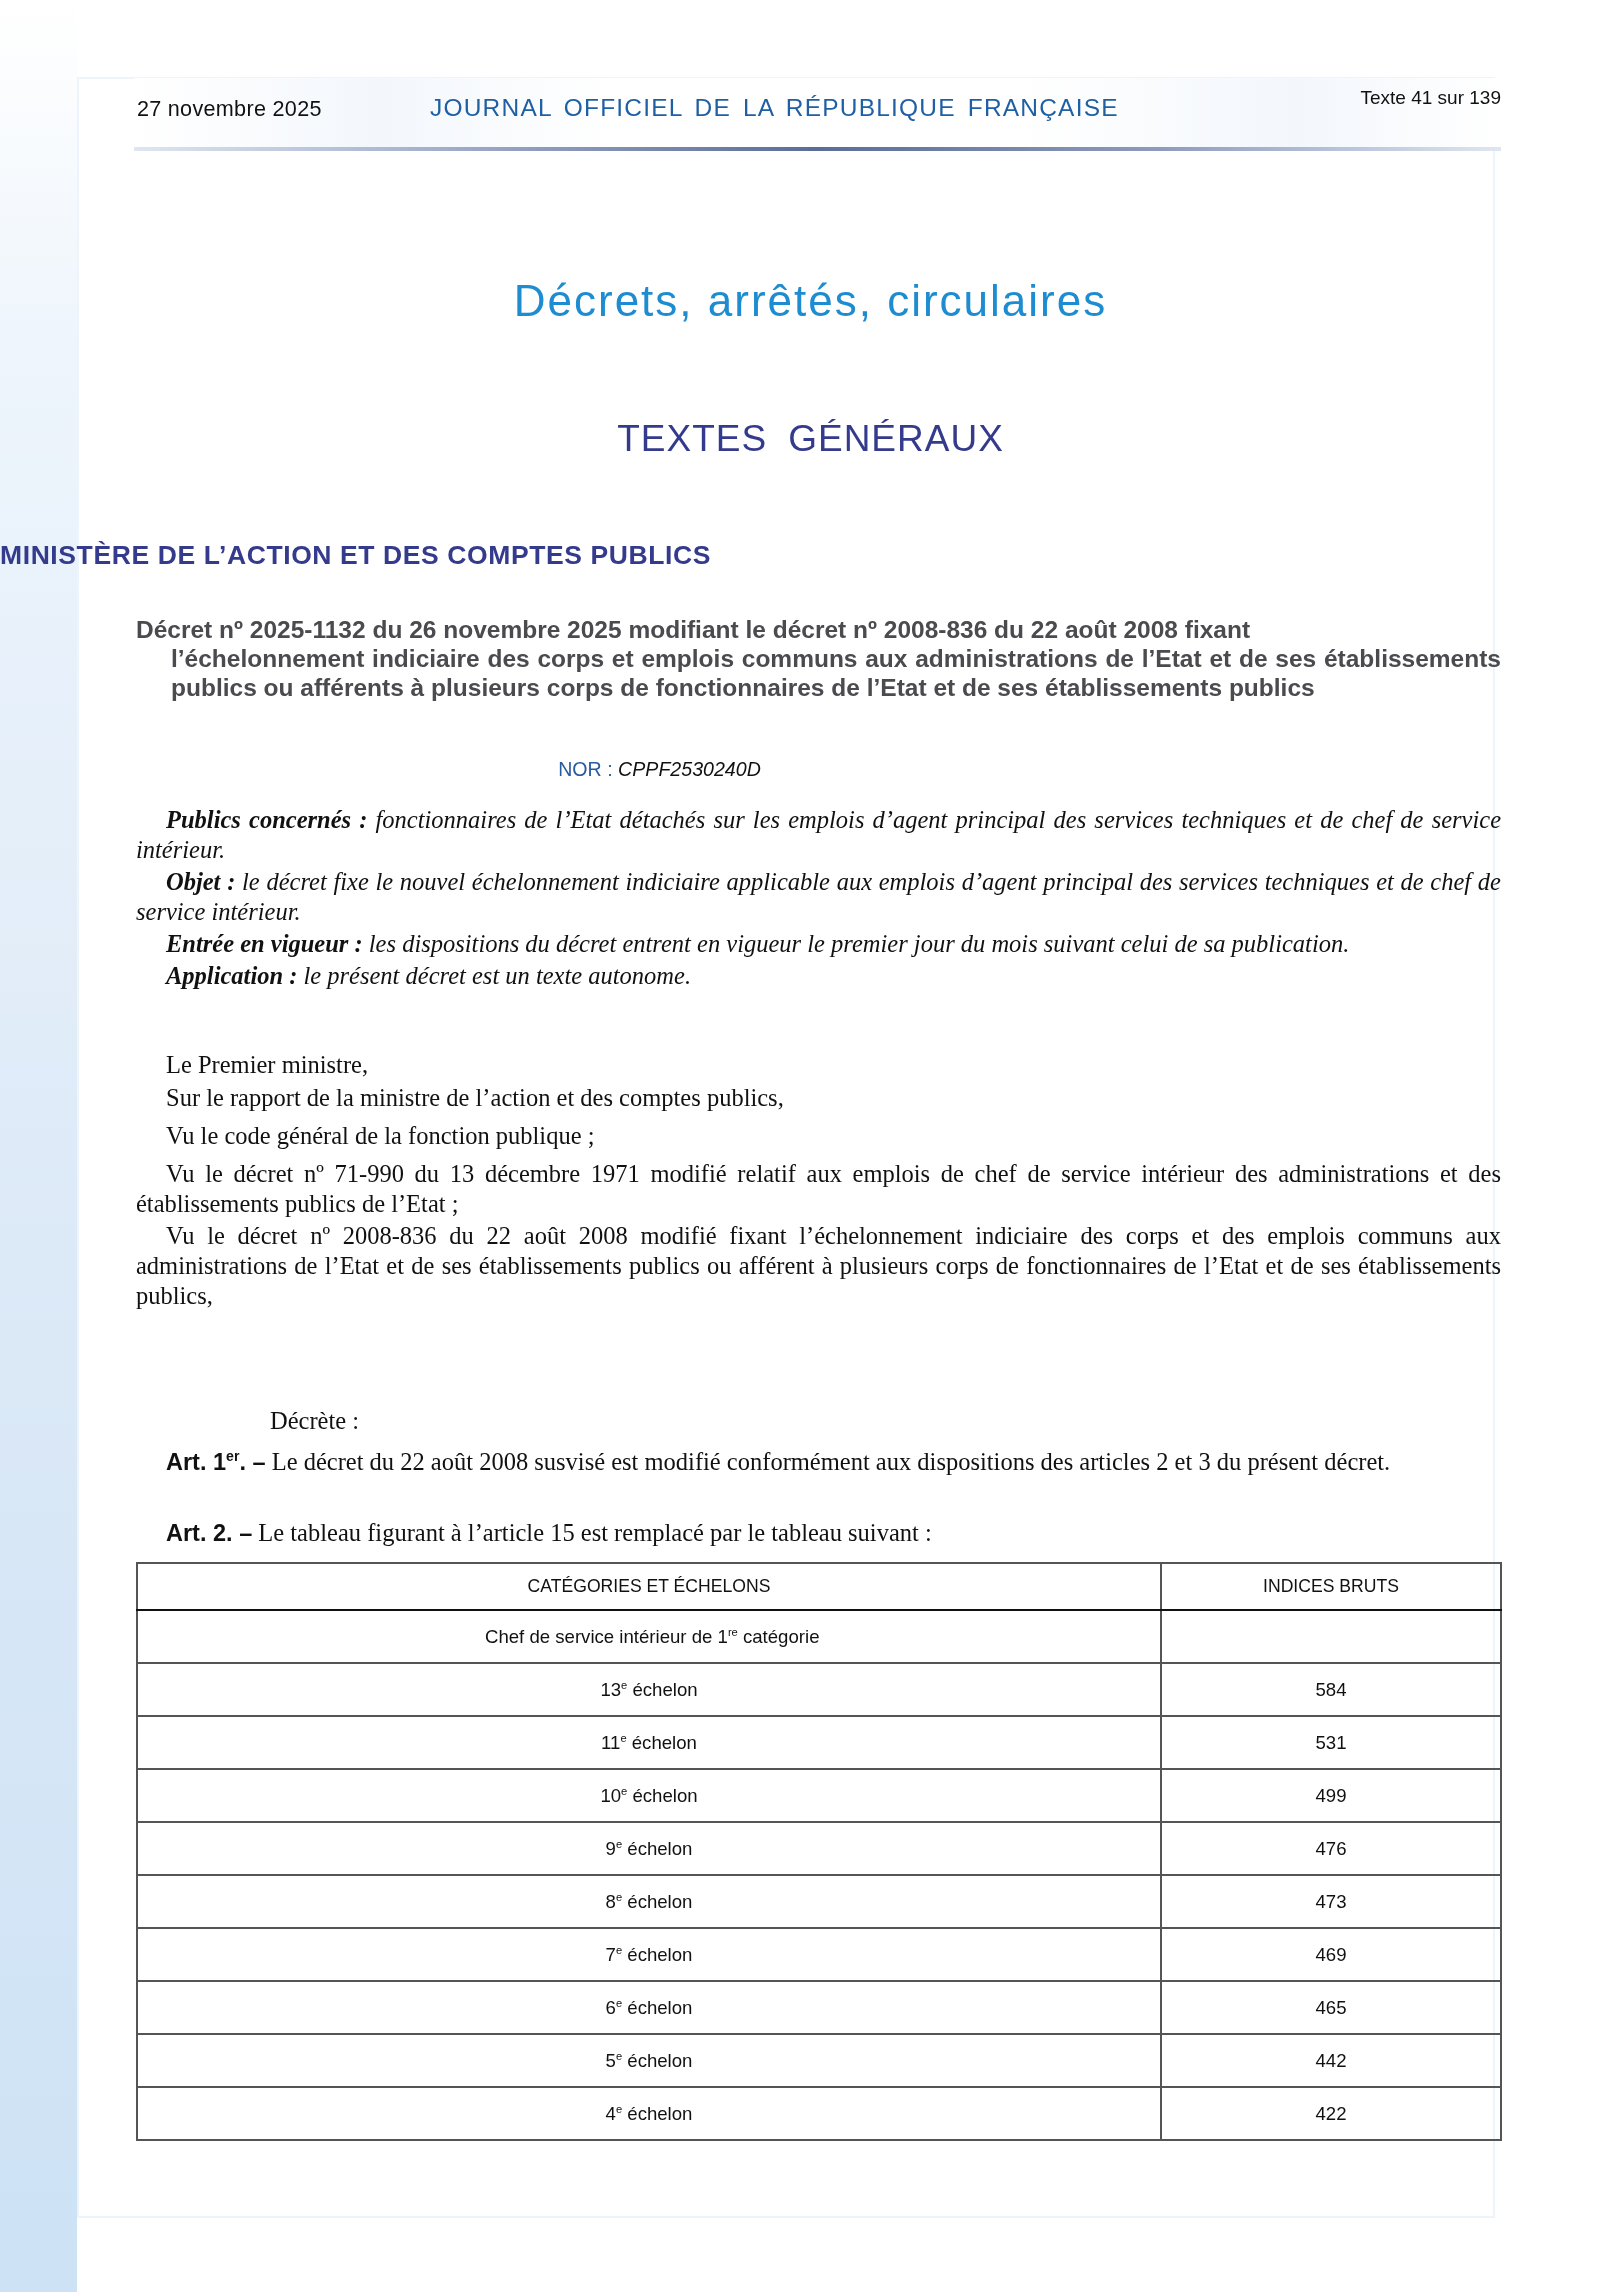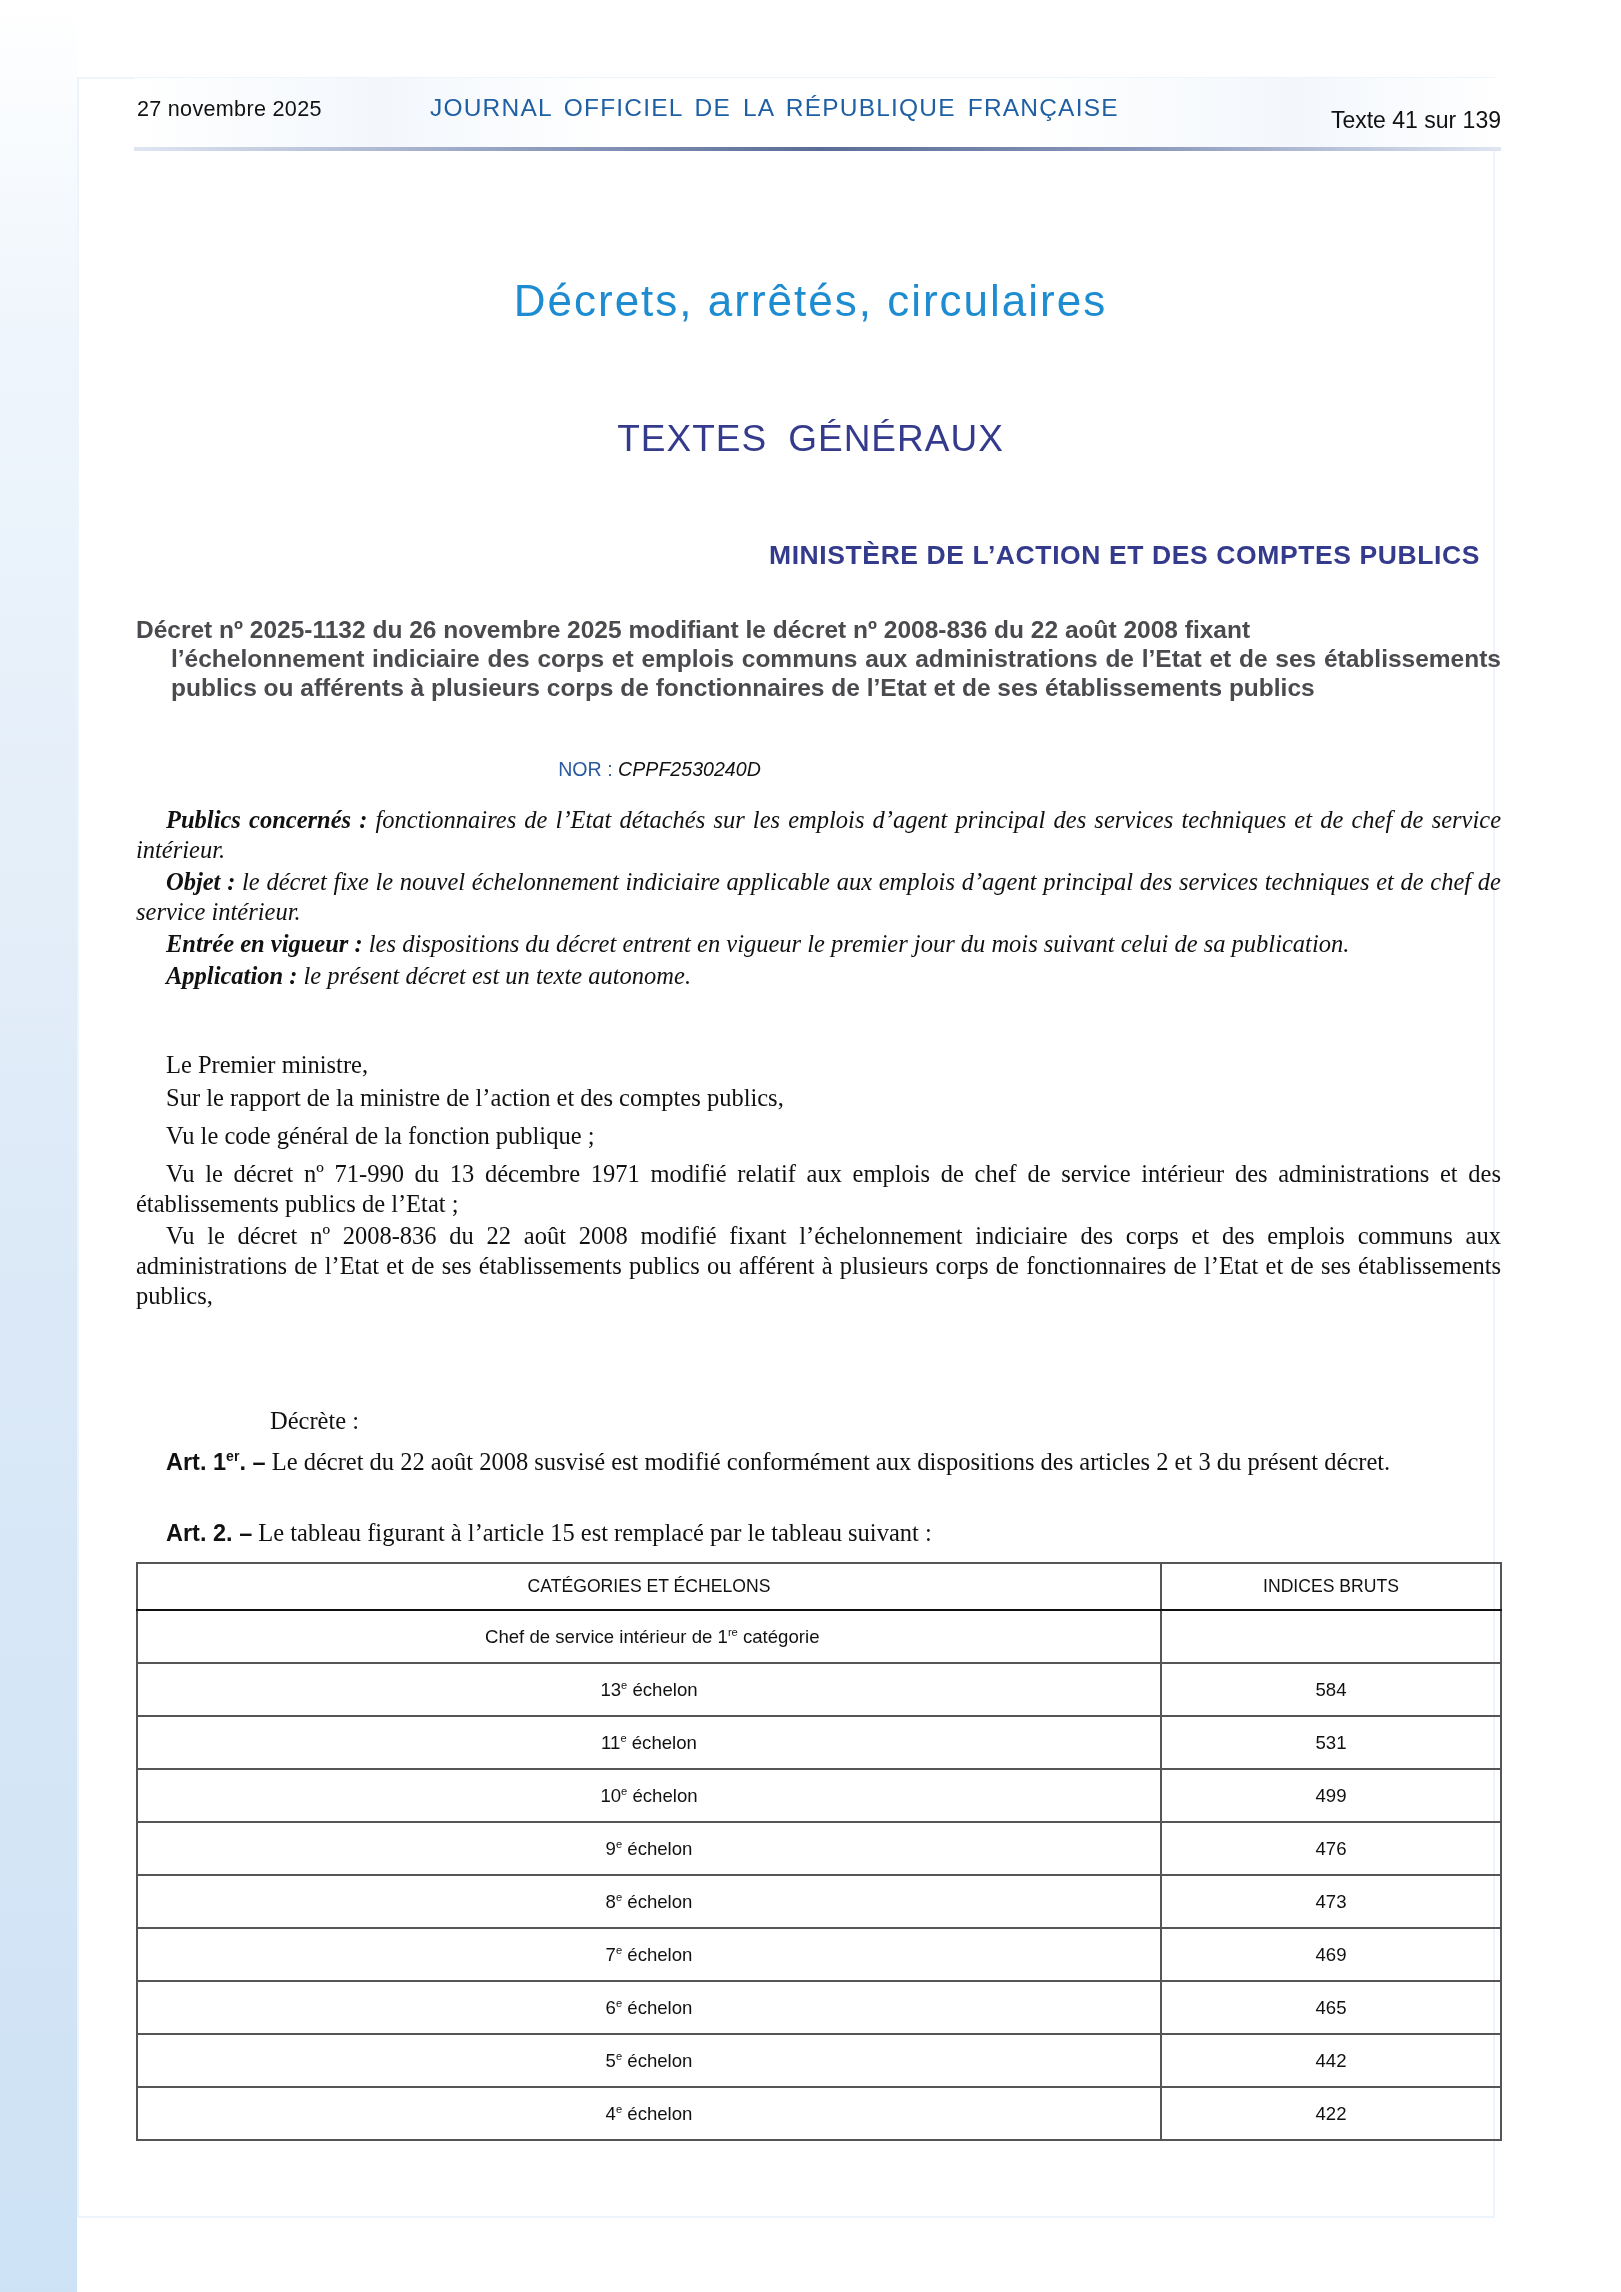--- a/index.html
+++ b/index.html
@@ -17,35 +17,35 @@
     position: absolute; left: 77px; top: 77px; width: 1418px; height: 2141px;
     border: 2px solid #eef4fb; border-right: 2.9px solid #eef4fb; border-bottom: 2.9px solid #eef4fb;
     box-sizing: border-box;
   }
   .header {
     position: absolute; left: 134px; top: 78px; width: 1367px; height: 71px;
     background: linear-gradient(to right, #ffffff 0%, #f3f7fc 18%, #ffffff 35%, #ffffff 65%, #f3f7fc 85%, #ffffff 100%);
   }
   .header-date { position: absolute; left: 2.9px; top: 17.6px; font-family: "Liberation Sans", sans-serif; font-size: 21.6px; color: #111; letter-spacing: 0.3px; }
   .header-title { position: absolute; left: 296px; top: 15.7px; font-family: "Liberation Sans", sans-serif; font-size: 24.5px; color: #1f5fa4; letter-spacing: 1.2px; word-spacing: 3.9px; }
-  .header-text-num { position: absolute; right: 0px; top: 29px; font-family: "Liberation Sans", sans-serif; font-size: 23px; color: #111; }
+  .header-text-num { position: absolute; right: 0px; top: 9px; font-family: "Liberation Sans", sans-serif; font-size: 19px; color: #111; }
   .header-rule {
     position: absolute; left: 134px; top: 147px; width: 1367px; height: 3.9px;
     background: linear-gradient(to right, #dfe6f1 0%, #8d9bbd 30%, #5b6d96 50%, #8d9bbd 75%, #dfe6f1 100%);
   }
   .main-title {
     position: absolute; left: 0; width: 1621px; top: 276px; text-align: center;
     font-family: "Liberation Sans", sans-serif; font-size: 44px; color: #1d8cd0; letter-spacing: 2px;
   }
   .section-title {
     position: absolute; left: 0; width: 1621px; top: 418px; text-align: center;
     font-family: "Liberation Sans", sans-serif; font-size: 37px; color: #353b8c; letter-spacing: 1px; word-spacing: 9.8px;
   }
   .ministry {
-    position: absolute; left: 0; width: 1480px; top: 540px; text-align: right;
+    position: absolute; left: 0; width: 1480px; top: 540px; text-align: left;
     font-family: "Liberation Sans", sans-serif; font-weight: bold; font-size: 26.5px; color: #353b8c; letter-spacing: 0.6px;
   }
   .decree-title {
     position: absolute; left: 136px; top: 615px; width: 1365px;
     font-family: "Liberation Sans", sans-serif; font-weight: bold; font-size: 24.5px; line-height: 29px;
     color: #4a4a4f; text-align: justify; text-align-last: left;
   }
   .decree-title .line1 { display: block; }
   .decree-title .rest { display: block; padding-left: 35px; }
   .nor {

